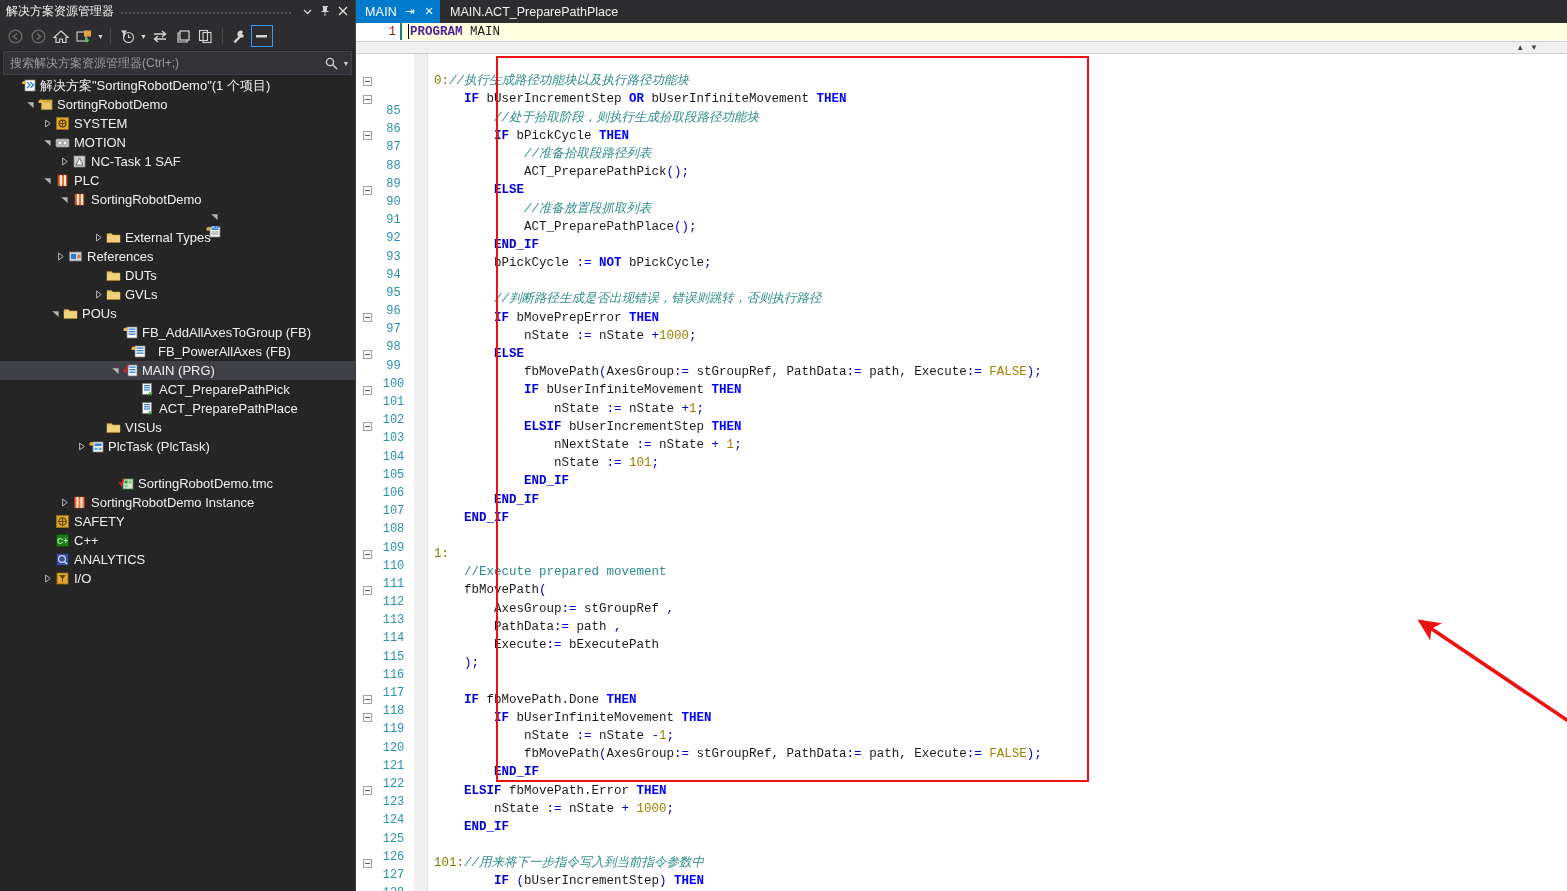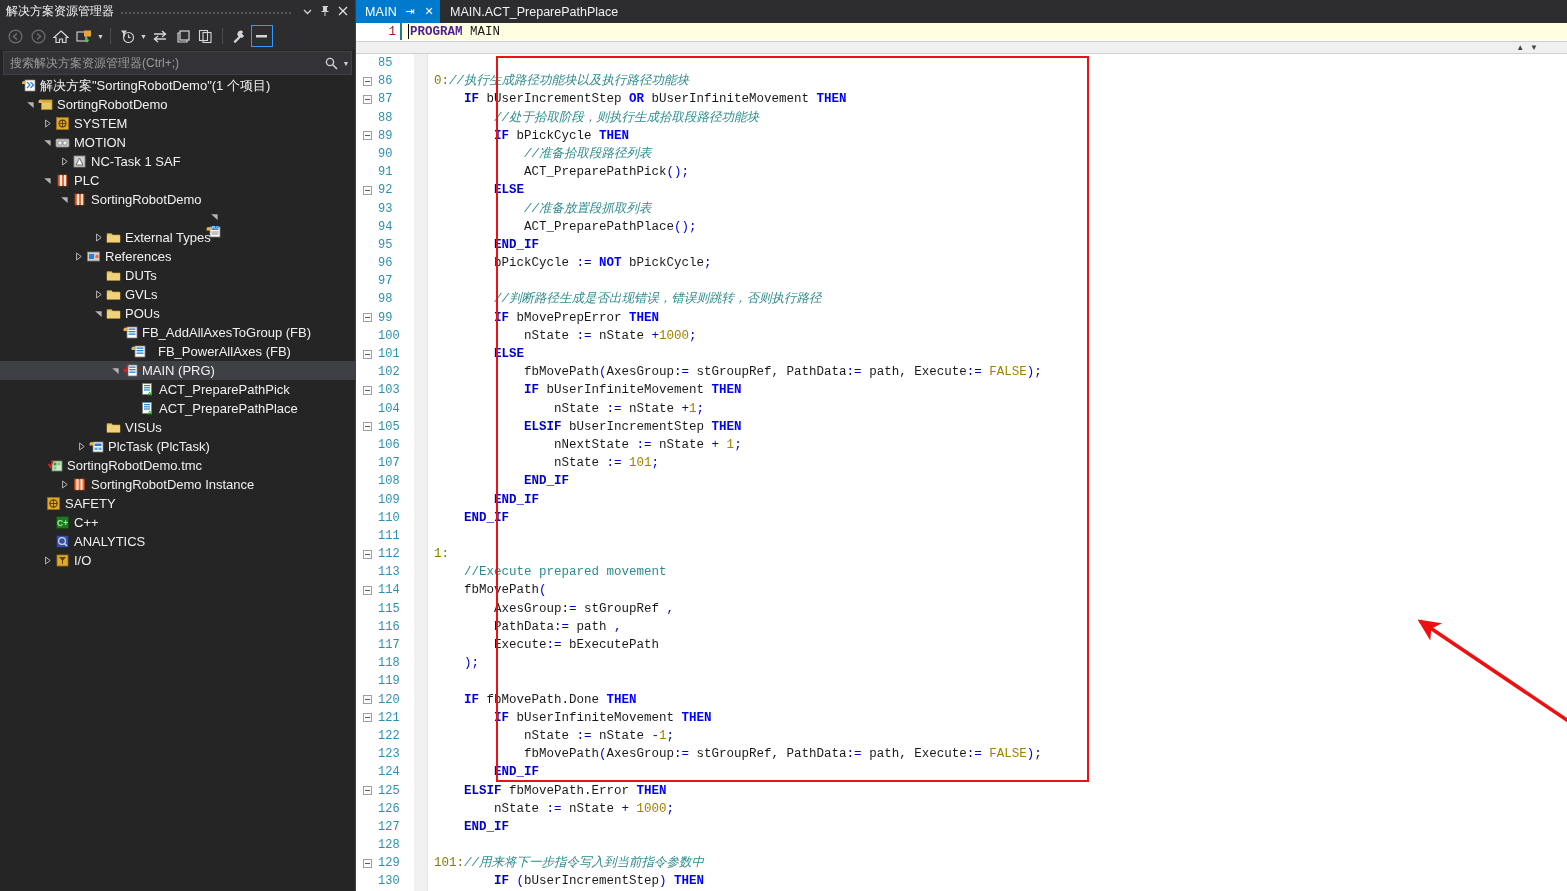--- a/index.html
+++ b/index.html
@@ -206,22 +206,23 @@
     display: flex;
     overflow: hidden;
   }
   #foldcol {
     width: 22px; flex: 0 0 22px;
     background: #ffffff;
   }
   #numcol {
     width: 36px; flex: 0 0 36px;
     background: #ffffff;
-    text-align: left;
+    text-align: center;
     padding-right: 5px;
+    margin-top: 48px;
   }
   #indicatorcol {
     width: 14px; flex: 0 0 14px;
     background: #f0f0f0;
     border-right: 1px solid #e3e3e3;
   }
   #codecol {
     flex: 1; position: relative;
     background: #ffffff;
   }
@@ -501,21 +502,21 @@
             </svg>
           </span>
           <span class="ticon">
             <svg width="15" height="15" viewBox="0 0 15 15">
               <path d="M1 3.5 h4.5 l1.2 1.5 h7.3 v7.5 h-13 z" fill="#e8c76a" stroke="#b08c2c" stroke-width=".7"></path>
               <path d="M1 5.5 h13 v6.5 h-13 z" fill="#f0d27e"></path>
             </svg>
           </span>
           <span class="tlabel">External Types</span>
         </div>
-        <div class="tree-row" style="padding-left: 71px;">
+        <div class="tree-row" style="padding-left: 53px;">
           <span class="twisty">
             <svg width="9" height="9" viewBox="0 0 9 9">
               <path d="M2.6 1.0 L7.2 4.5 L2.6 8.0 z" fill="none" stroke="#b4b4b4" stroke-width="1"></path>
             </svg>
           </span>
           <span class="ticon">
             <svg width="15" height="15" viewBox="0 0 15 15">
               <rect x="1.5" y="3" width="12" height="9" fill="#cfcfcf" stroke="#7a7a7a" stroke-width=".8"></rect>
               <rect x="3" y="5" width="5" height="5" fill="#2a7fd4"></rect>
               <circle cx="11" cy="7.5" r="1.8" fill="#e8703a"></circle>
@@ -540,21 +541,21 @@
             </svg>
           </span>
           <span class="ticon">
             <svg width="15" height="15" viewBox="0 0 15 15">
               <path d="M1 3.5 h4.5 l1.2 1.5 h7.3 v7.5 h-13 z" fill="#e8c76a" stroke="#b08c2c" stroke-width=".7"></path>
               <path d="M1 5.5 h13 v6.5 h-13 z" fill="#f0d27e"></path>
             </svg>
           </span>
           <span class="tlabel">GVLs</span>
         </div>
-        <div class="tree-row" style="padding-left: 91px;">
+        <div class="tree-row" style=" margin-left: 48px;">
           <span class="twisty">
             <svg width="9" height="9" viewBox="0 0 9 9">
               <path d="M1.2 2.2 L7.6 2.2 L7.6 8.0 z" fill="#b4b4b4"></path>
             </svg>
           </span>
           <span class="ticon">
             <svg width="15" height="15" viewBox="0 0 15 15">
               <path d="M1 3.5 h4.5 l1.2 1.5 h7.3 v7.5 h-13 z" fill="#e8c76a" stroke="#b08c2c" stroke-width=".7"></path>
               <path d="M1 5.5 h13 v6.5 h-13 z" fill="#f0d27e"></path>
             </svg>
@@ -650,21 +651,21 @@
             <svg width="15" height="15" viewBox="0 0 15 15">
               <rect x="4" y="3" width="10" height="10" fill="#ffffff" stroke="#7a7a7a" stroke-width=".8"></rect>
               <rect x="5.5" y="4.5" width="7" height="2.5" fill="#2a7fd4"></rect>
               <rect x="5.5" y="8.5" width="3" height="2.5" fill="#5aa6e8"></rect>
               <rect x="9.5" y="8.5" width="3" height="2.5" fill="#5aa6e8"></rect>
               <path d="M0.5 5 a2 2 0 0 1 4 0 v1.5 h-4 z" fill="#e8b34d"></path>
             </svg>
           </span>
           <span class="tlabel">PlcTask (PlcTask)</span>
         </div>
-        <div class="tree-row" style="padding-left: 33px;">
+        <div class="tree-row" style="padding-left: 104px; margin-top: 18px;">
           <span class="twisty"></span>
           <span class="ticon">
             <svg width="15" height="15" viewBox="0 0 15 15">
               <rect x="4" y="3" width="10" height="10" fill="#cfe8cf" stroke="#5a8a5a" stroke-width=".8"></rect>
               <rect x="5.5" y="4.5" width="3" height="3" fill="#3c9a3c"></rect>
               <rect x="9.5" y="4.5" width="3" height="3" fill="#8ac98a"></rect>
               <rect x="5.5" y="8.5" width="3" height="3" fill="#8ac98a"></rect>
               <path d="M0.5 6 L2.5 9 L5 2.5" stroke="#e02020" stroke-width="1.6" fill="none"></path>
             </svg>
           </span>
@@ -678,21 +679,21 @@
           </span>
           <span class="ticon">
             <svg width="15" height="15" viewBox="0 0 15 15">
               <rect x="2.5" y="2" width="10" height="11" fill="#e8703a" stroke="#9a3d10" stroke-width=".9"></rect>
               <rect x="4.5" y="2" width="2" height="11" fill="#ffffff" opacity=".85"></rect>
               <rect x="8.5" y="2" width="2" height="11" fill="#ffffff" opacity=".85"></rect>
             </svg>
           </span>
           <span class="tlabel">SortingRobotDemo Instance</span>
         </div>
-        <div class="tree-row" style="padding-left: 31px;">
+        <div class="tree-row" style="padding-left: 40px;">
           <span class="twisty"></span>
           <span class="ticon">
             <svg width="15" height="15" viewBox="0 0 15 15">
               <rect x="1.5" y="1.5" width="12" height="12" fill="#e0a92e" stroke="#9a6f12" stroke-width=".8"></rect>
               <circle cx="7.5" cy="7.5" r="3.6" fill="none" stroke="#5c4206" stroke-width="1.2"></circle>
               <path d="M7.5 3.5 v8 M3.5 7.5 h8" stroke="#5c4206" stroke-width="1"></path>
             </svg>
           </span>
           <span class="tlabel">SAFETY</span>
         </div>

